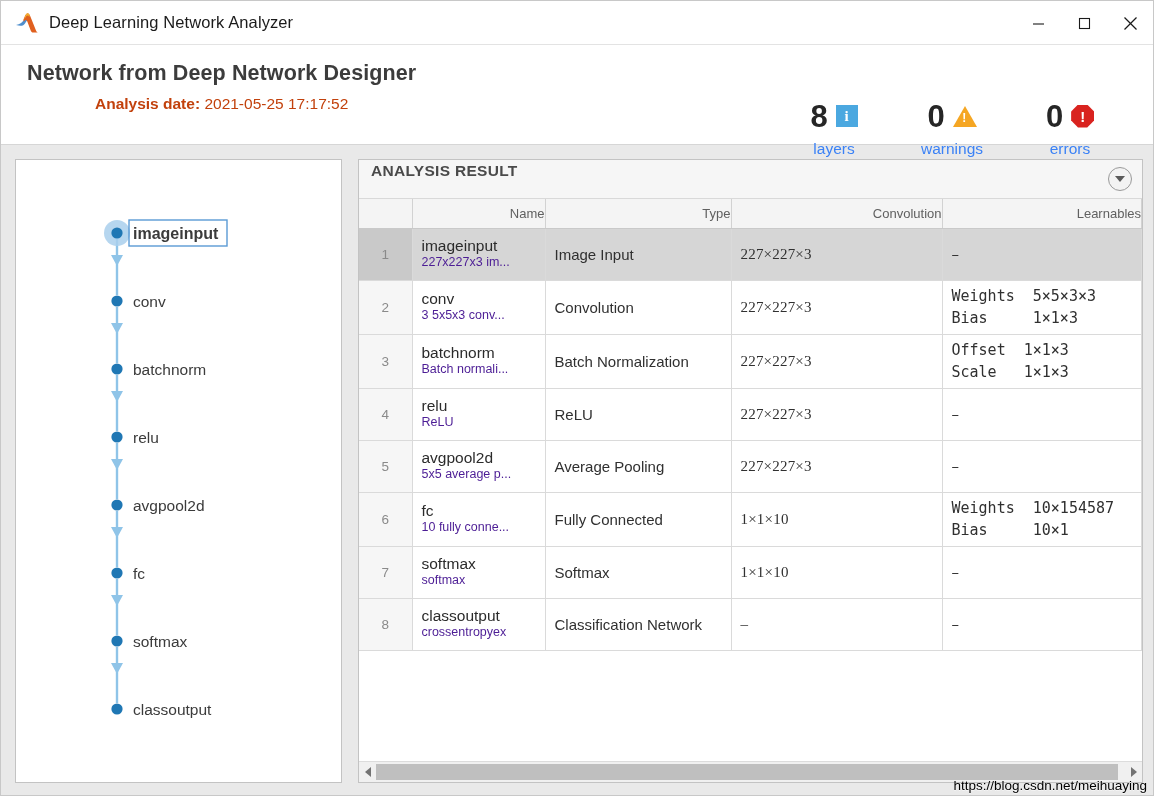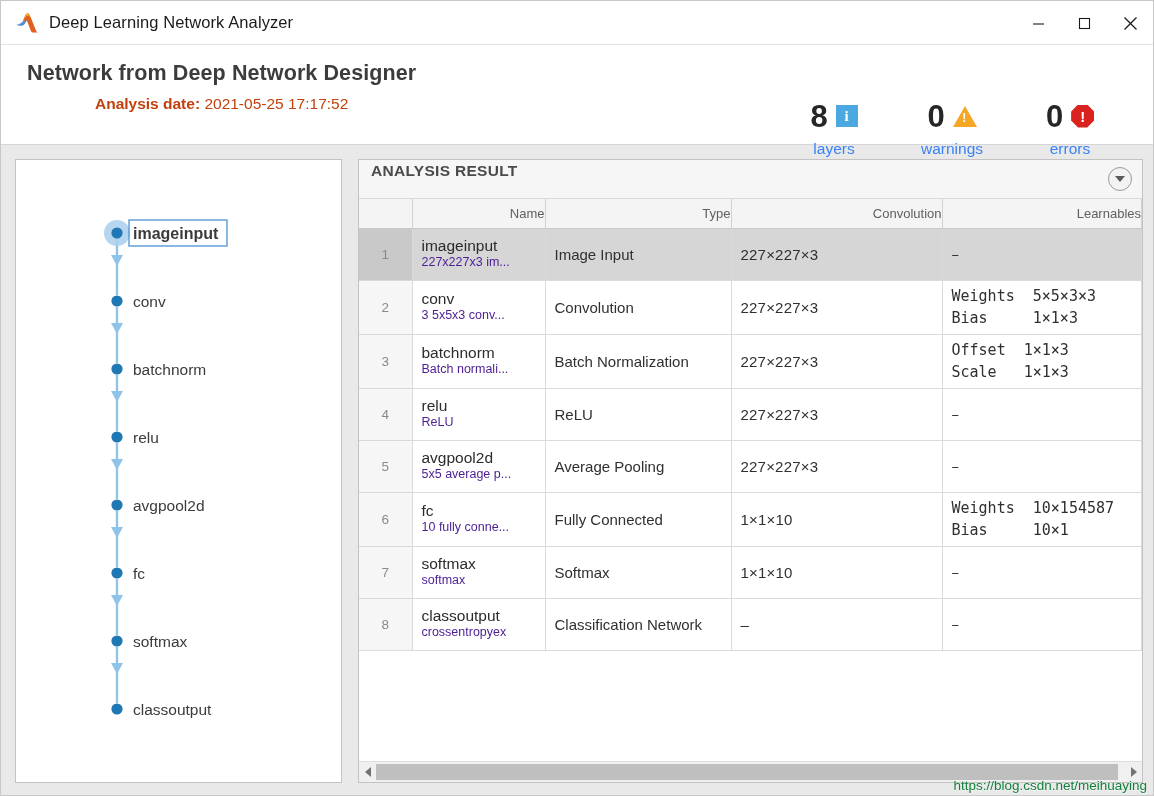--- a/index.html
+++ b/index.html
@@ -192,21 +192,21 @@
   tr.selected td.idx { background: #c9c9c9; }
 
   .cell-name { font-size: 15.5px; color: #2b2b2b; line-height: 1.18; }
   .cell-sub {
     font-size: 12.5px; color: #4c1d95; line-height: 1.25;
     white-space: nowrap; overflow: hidden; text-overflow: ellipsis;
     max-width: 100%;
   }
   .cell-type { font-size: 15.5px; color: #2b2b2b; }
   .cell-act {
-    font-family: Liberation Sans, sans-serif;
+    font-family: Liberation Serif, serif;
     font-size: 13.5px; color: #5e5e5e; letter-spacing:.2px;
   }
   .cell-learn {
     font-family: "DejaVu Sans Mono", monospace;
     font-size: 12.5px; color: #5e5e5e; line-height: 1.5;
     white-space: pre;
   }
   .dash { font-family: "DejaVu Serif", serif; font-size: 14px; color: #5e5e5e; }
 
   
@@ -224,21 +224,21 @@
   .hs-tri-l { width:0;height:0;border-top:5px solid transparent;border-bottom:5px solid transparent;border-right:6px solid #737373; }
   .hs-tri-r { width:0;height:0;border-top:5px solid transparent;border-bottom:5px solid transparent;border-left:6px solid #737373; }
   .hscroll-track { flex: 1; background: #f0f0f0; padding: 2px 0; }
   .hscroll-thumb {
     height: 100%; width: 99%;
     background: #bfbfbf;
   }
 
   .watermark {
     position: absolute; right: 6px; bottom: 2px;
-    font-size: 13.5px; color: #15803d;
+    font-size: 13.5px; color: #000000;
     pointer-events: none; white-space: nowrap;
     z-index: 5;
     text-shadow: 0 1px 0 rgba(255,255,255,.6);
   }
 </style>
 </head>
 <body>
 
 <div class="app-window">
 

